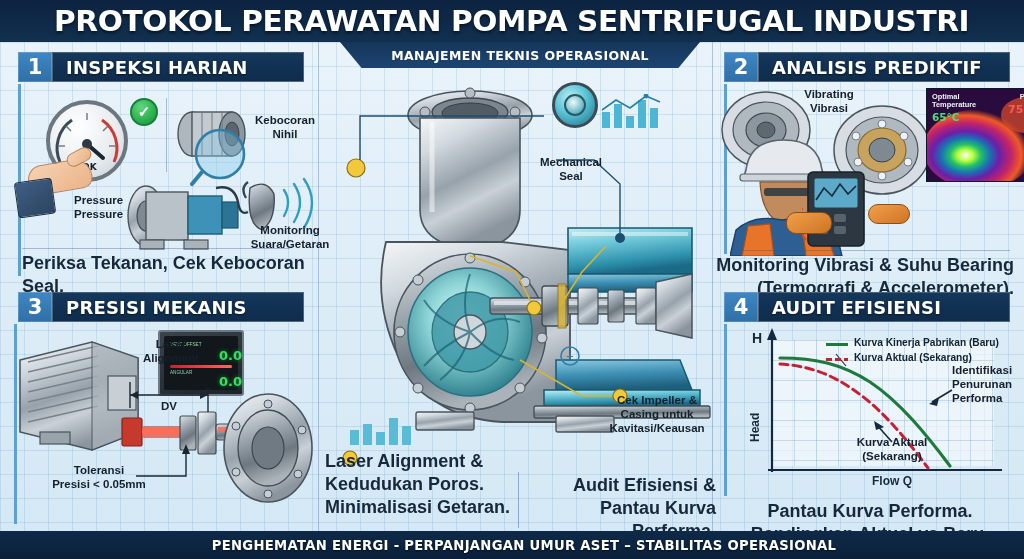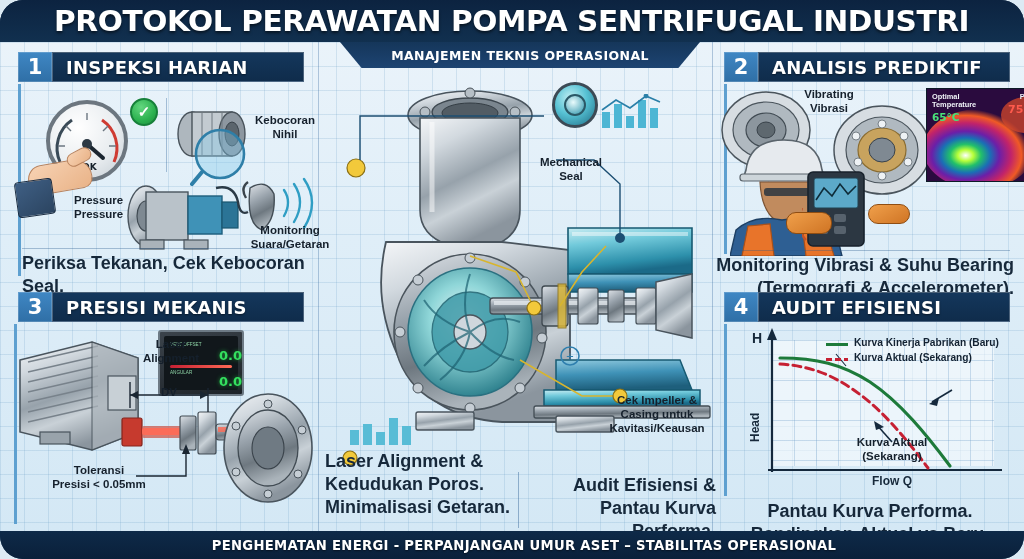--- a/index.html
+++ b/index.html
@@ -6,21 +6,21 @@
   body {
     width: 1024px; height: 559px;
     font-family: "Liberation Sans", sans-serif;
     background: #dceaf4;
     overflow: hidden;
     position: relative;
   }
   #page { position: relative; width: 1024px; height: 559px;
     background:
       linear-gradient(180deg,#0d2642 0%,#123252 55%,#16395c 100%);
-    overflow: hidden; border-radius: 23px; }
+    overflow: hidden; }
 
   
   .title-bar {
     position: absolute; left:0; top:0; width:1024px; height:42px;
     display:flex; align-items:center; justify-content:center;
     background: linear-gradient(180deg,#0c2340 0%,#11304f 100%);
   }
   .title-bar h1 {
     font-size: 29px; font-weight: 800; letter-spacing: -0.4px;
     color:#ffffff; white-space:nowrap;
@@ -586,21 +586,21 @@
     <div class="anno" style="left:122px; top:14px; width:78px; white-space:pre-line; text-align:center;">Laser
 Alignment</div>
 
     <svg style="position:absolute;left:112px;top:54px;" width="96" height="34">
       <line x1="8" y1="4" x2="8" y2="30" stroke="#1a2632" stroke-width="1.4"></line>
       <line x1="86" y1="10" x2="86" y2="34" stroke="#1a2632" stroke-width="1.4"></line>
       <line x1="8" y1="17" x2="86" y2="17" stroke="#1a2632" stroke-width="1.4"></line>
       <polygon points="8,17 16,13 16,21" fill="#1a2632"></polygon>
       <polygon points="86,17 78,13 78,21" fill="#1a2632"></polygon>
     </svg>
-    <div class="anno" style="left:142px; top:62px; width:34px;">DV</div>
+    <div class="anno" style="left:142px; top:76px; width:34px;">DV</div>
 
     <svg style="position:absolute;left:124px;top:118px;" width="70" height="44">
       <path d="M2,34 L52,34 L52,6" fill="none" stroke="#1a2632" stroke-width="1.4"></path>
       <polygon points="52,2 48,12 56,12" fill="#1a2632"></polygon>
     </svg>
     <div class="anno" style="left:14px; top:140px; width:150px; white-space:pre-line;">Toleransi
 Presisi &lt; 0.05mm</div>
   </div>
 
   <div class="phead" style="left:724px; top:292px; width:286px;">
@@ -633,20 +633,23 @@
     <div class="axlabel" style="left:28px; top:6px; font-size:14px; font-weight:800;">H</div>
     <div class="axlabel rot" style="left:24px; top:118px;">Head</div>
     <div class="axlabel" style="left:148px; top:150px;">Flow Q</div>
 
     <div class="legend-swatch" style="left:102px; top:19px; width:22px; height:3.4px; background:#1d7a3a;"></div>
     <div class="legend-item" style="left:130px; top:13px;">Kurva Kinerja Pabrikan (Baru)</div>
     <div class="legend-swatch" style="left:102px; top:34px; width:22px; height:3.4px;
          background:repeating-linear-gradient(90deg,#c62033 0 6px,transparent 6px 9px);"></div>
     <div class="legend-item" style="left:130px; top:28px;">Kurva Aktual (Sekarang)</div>
 
+    <div class="anno" style="left:228px; top:40px; width:70px; white-space:pre-line; text-align:left;">Identifikasi
+Penurunan
+Performa</div>
     <div class="anno" style="left:120px; top:112px; width:96px; white-space:pre-line;">Kurva Aktual
 (Sekarang)</div>
   </div>
 
   <div class="caption center" style="left:724px; top:500px; width:292px; white-space:pre-line;">Pantau Kurva Performa.
 Bandingkan Aktual vs Baru.</div>
 
   <div class="footer">
     <span>PENGHEMATAN ENERGI - PERPANJANGAN UMUR ASET – STABILITAS OPERASIONAL</span>
   </div>

